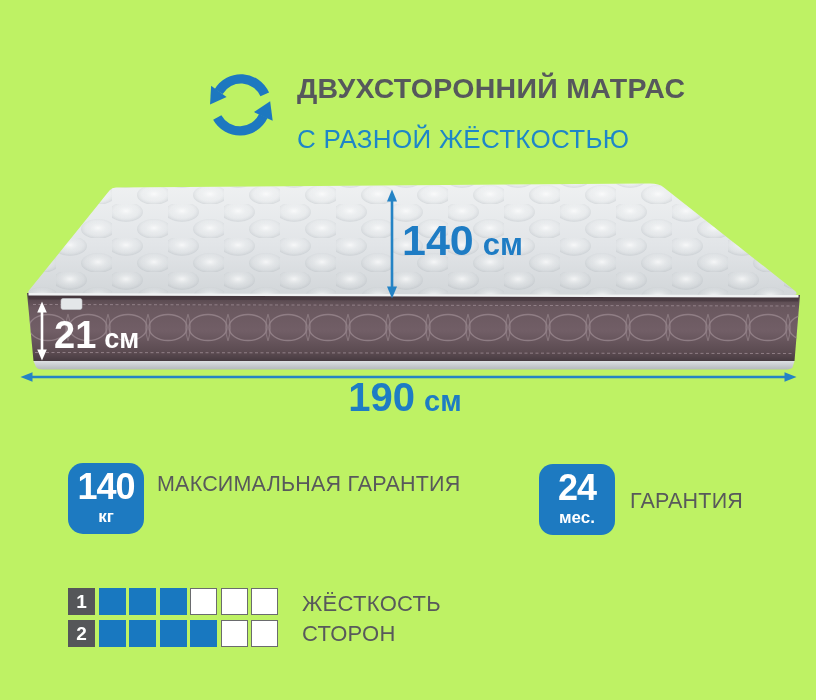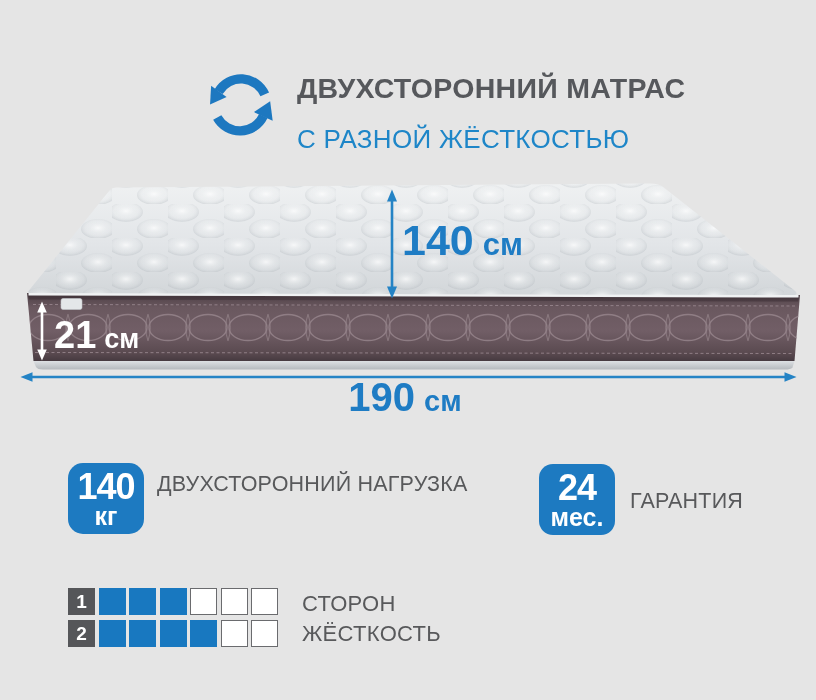--- a/index.html
+++ b/index.html
@@ -1,34 +1,34 @@
 <!DOCTYPE html>
 <html><head>
 <meta charset="utf-8">
 <style>
   html,body{margin:0;padding:0;background:#ffffff;}
   *{box-sizing:border-box;}
   .canvas{
-    position:relative;width:816px;height:700px;background:#e5e5e5;overflow:hidden;
+    position:relative;width:816px;height:700px;background:#bef264;overflow:hidden;
     font-family:"Liberation Sans",sans-serif;
   }
   
   .rotate-icon{position:absolute;left:205px;top:70px;width:72px;height:72px;}
   .header-text{position:absolute;left:297px;top:73px;width:480px;}
   .title{font-size:28.5px;font-weight:bold;color:#56585c;letter-spacing:.3px;line-height:31px;}
   .subtitle{font-size:26px;font-weight:normal;color:#1e86c8;letter-spacing:.3px;line-height:29px;margin-top:21px;}
   
   .mattress-svg{position:absolute;left:0;top:0;width:816px;height:430px;}
   
   .badge{
     position:absolute;width:76px;height:71px;border-radius:15px;background:#1d7ac1;
     display:flex;flex-direction:column;align-items:center;justify-content:center;color:#ffffff;
   }
   .badge .val{font-size:36px;font-weight:bold;line-height:34px;letter-spacing:-1px;}
-  .badge .unit{font-size:25px;font-weight:bold;line-height:23px;margin-top:1px;}
+  .badge .unit{font-size:17px;font-weight:bold;line-height:23px;margin-top:1px;}
   .badge1{left:68px;top:463px;}
   .badge2{left:539px;top:464px;border-radius:14px;}
   .feature-label{position:absolute;color:#58595b;font-size:21.5px;line-height:26.8px;letter-spacing:.2px;white-space:nowrap;}
   .label1{left:157px;top:471px;}
   .label2{left:630px;top:487px;line-height:28px;}
   
   .firmness{position:absolute;left:68px;top:588px;}
   .f-row{display:flex;gap:3.5px;margin-bottom:5px;}
   .num-cell{width:27px;height:27px;background:#555659;color:#ffffff;font-size:19px;font-weight:bold;
     display:flex;align-items:center;justify-content:center;}
@@ -128,21 +128,21 @@
       <polygon points="796.5,377 784.5,372.2 784.5,381.8" fill="#2483c5"></polygon>
     </g>
     <text class="svg-dim-text" x="405" y="411" fill="#1e7cc4" font-size="40" text-anchor="middle"><tspan>190</tspan><tspan dx="9" font-size="29">см</tspan></text>
   </svg>
 
   <div class="badge badge1">
     <div class="val">140</div>
     <div class="unit">кг</div>
   </div>
   <div class="feature-label label1">
-    <div>ДВУХСТОРОННИЙ НАГРУЗКА</div>
+    <div>МАКСИМАЛЬНАЯ ГАРАНТИЯ</div>
   </div>
 
   <div class="badge badge2">
     <div class="val">24</div>
     <div class="unit">мес.</div>
   </div>
   <div class="feature-label label2">
     <div>ГАРАНТИЯ</div>
   </div>
 
@@ -164,17 +164,17 @@
           <div class="cell filled"></div>
           <div class="cell filled"></div>
           <div class="cell filled"></div>
           <div class="cell filled"></div>
           <div class="cell empty"></div>
           <div class="cell empty"></div>
         </div>
     </div>
   </div>
   <div class="firmness-label">
+    <div>ЖЁСТКОСТЬ</div>
     <div>СТОРОН</div>
-    <div>ЖЁСТКОСТЬ</div>
   </div>
 
 </div>
 
 </body></html>

